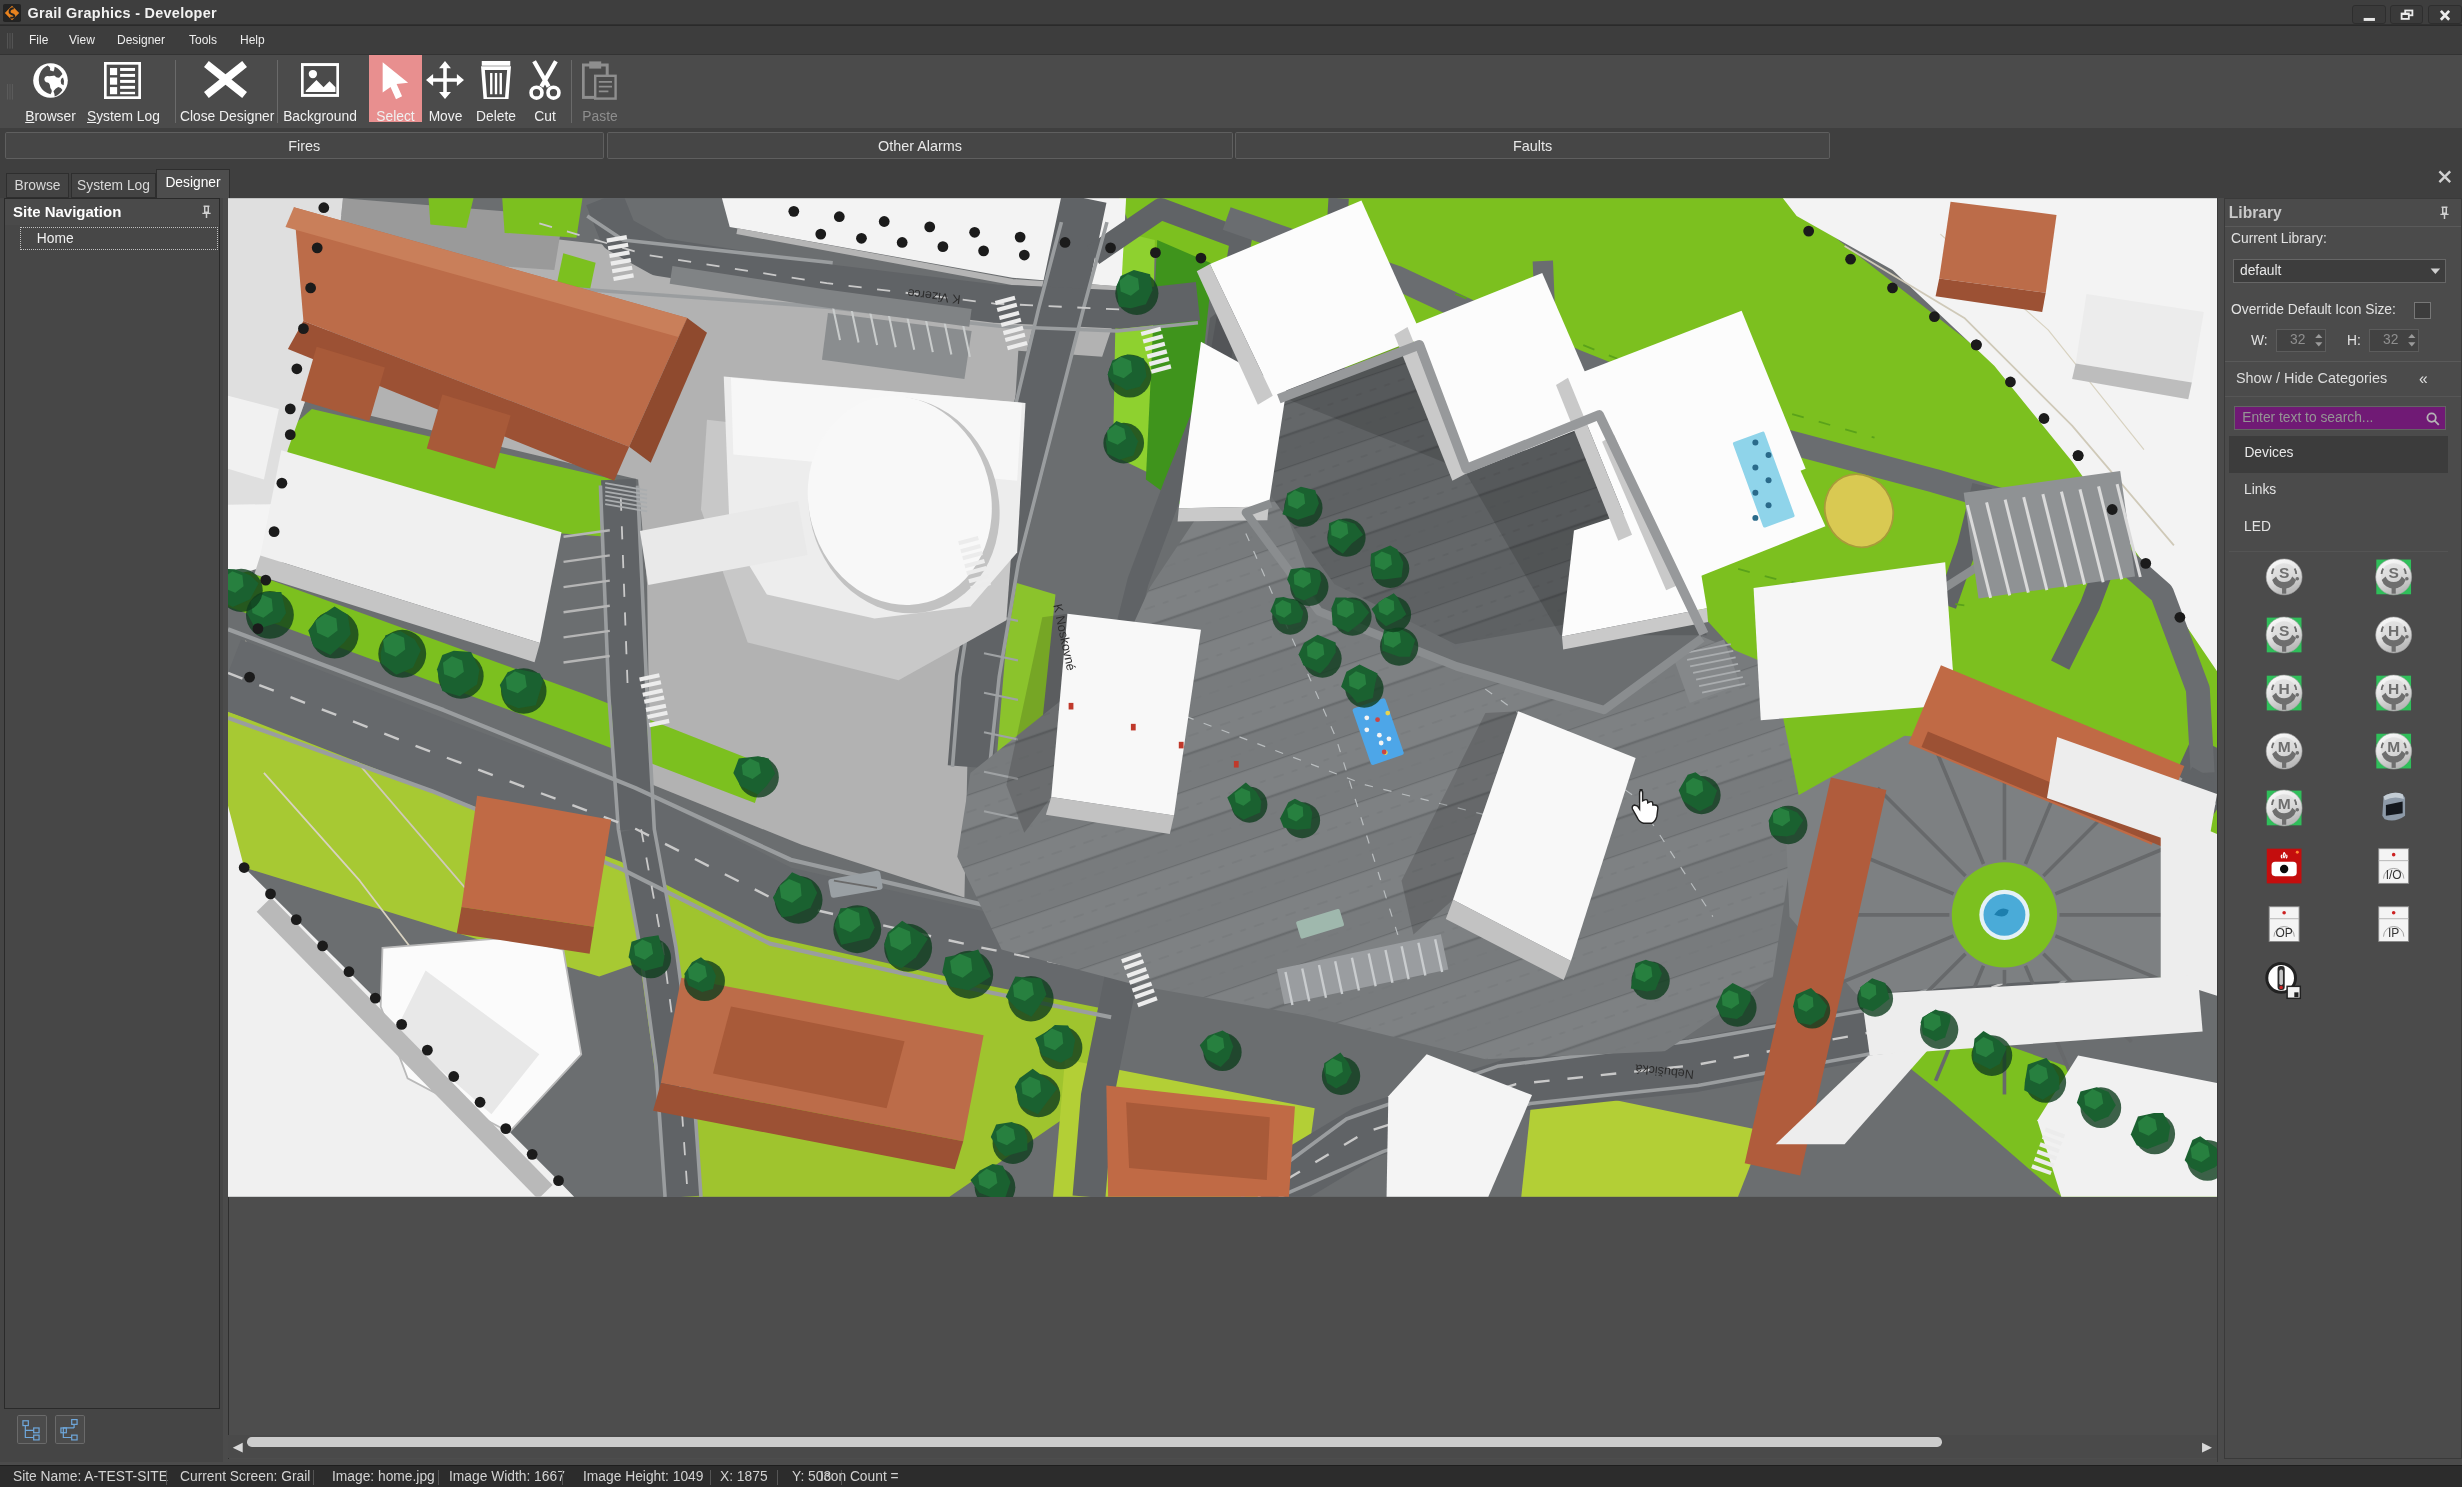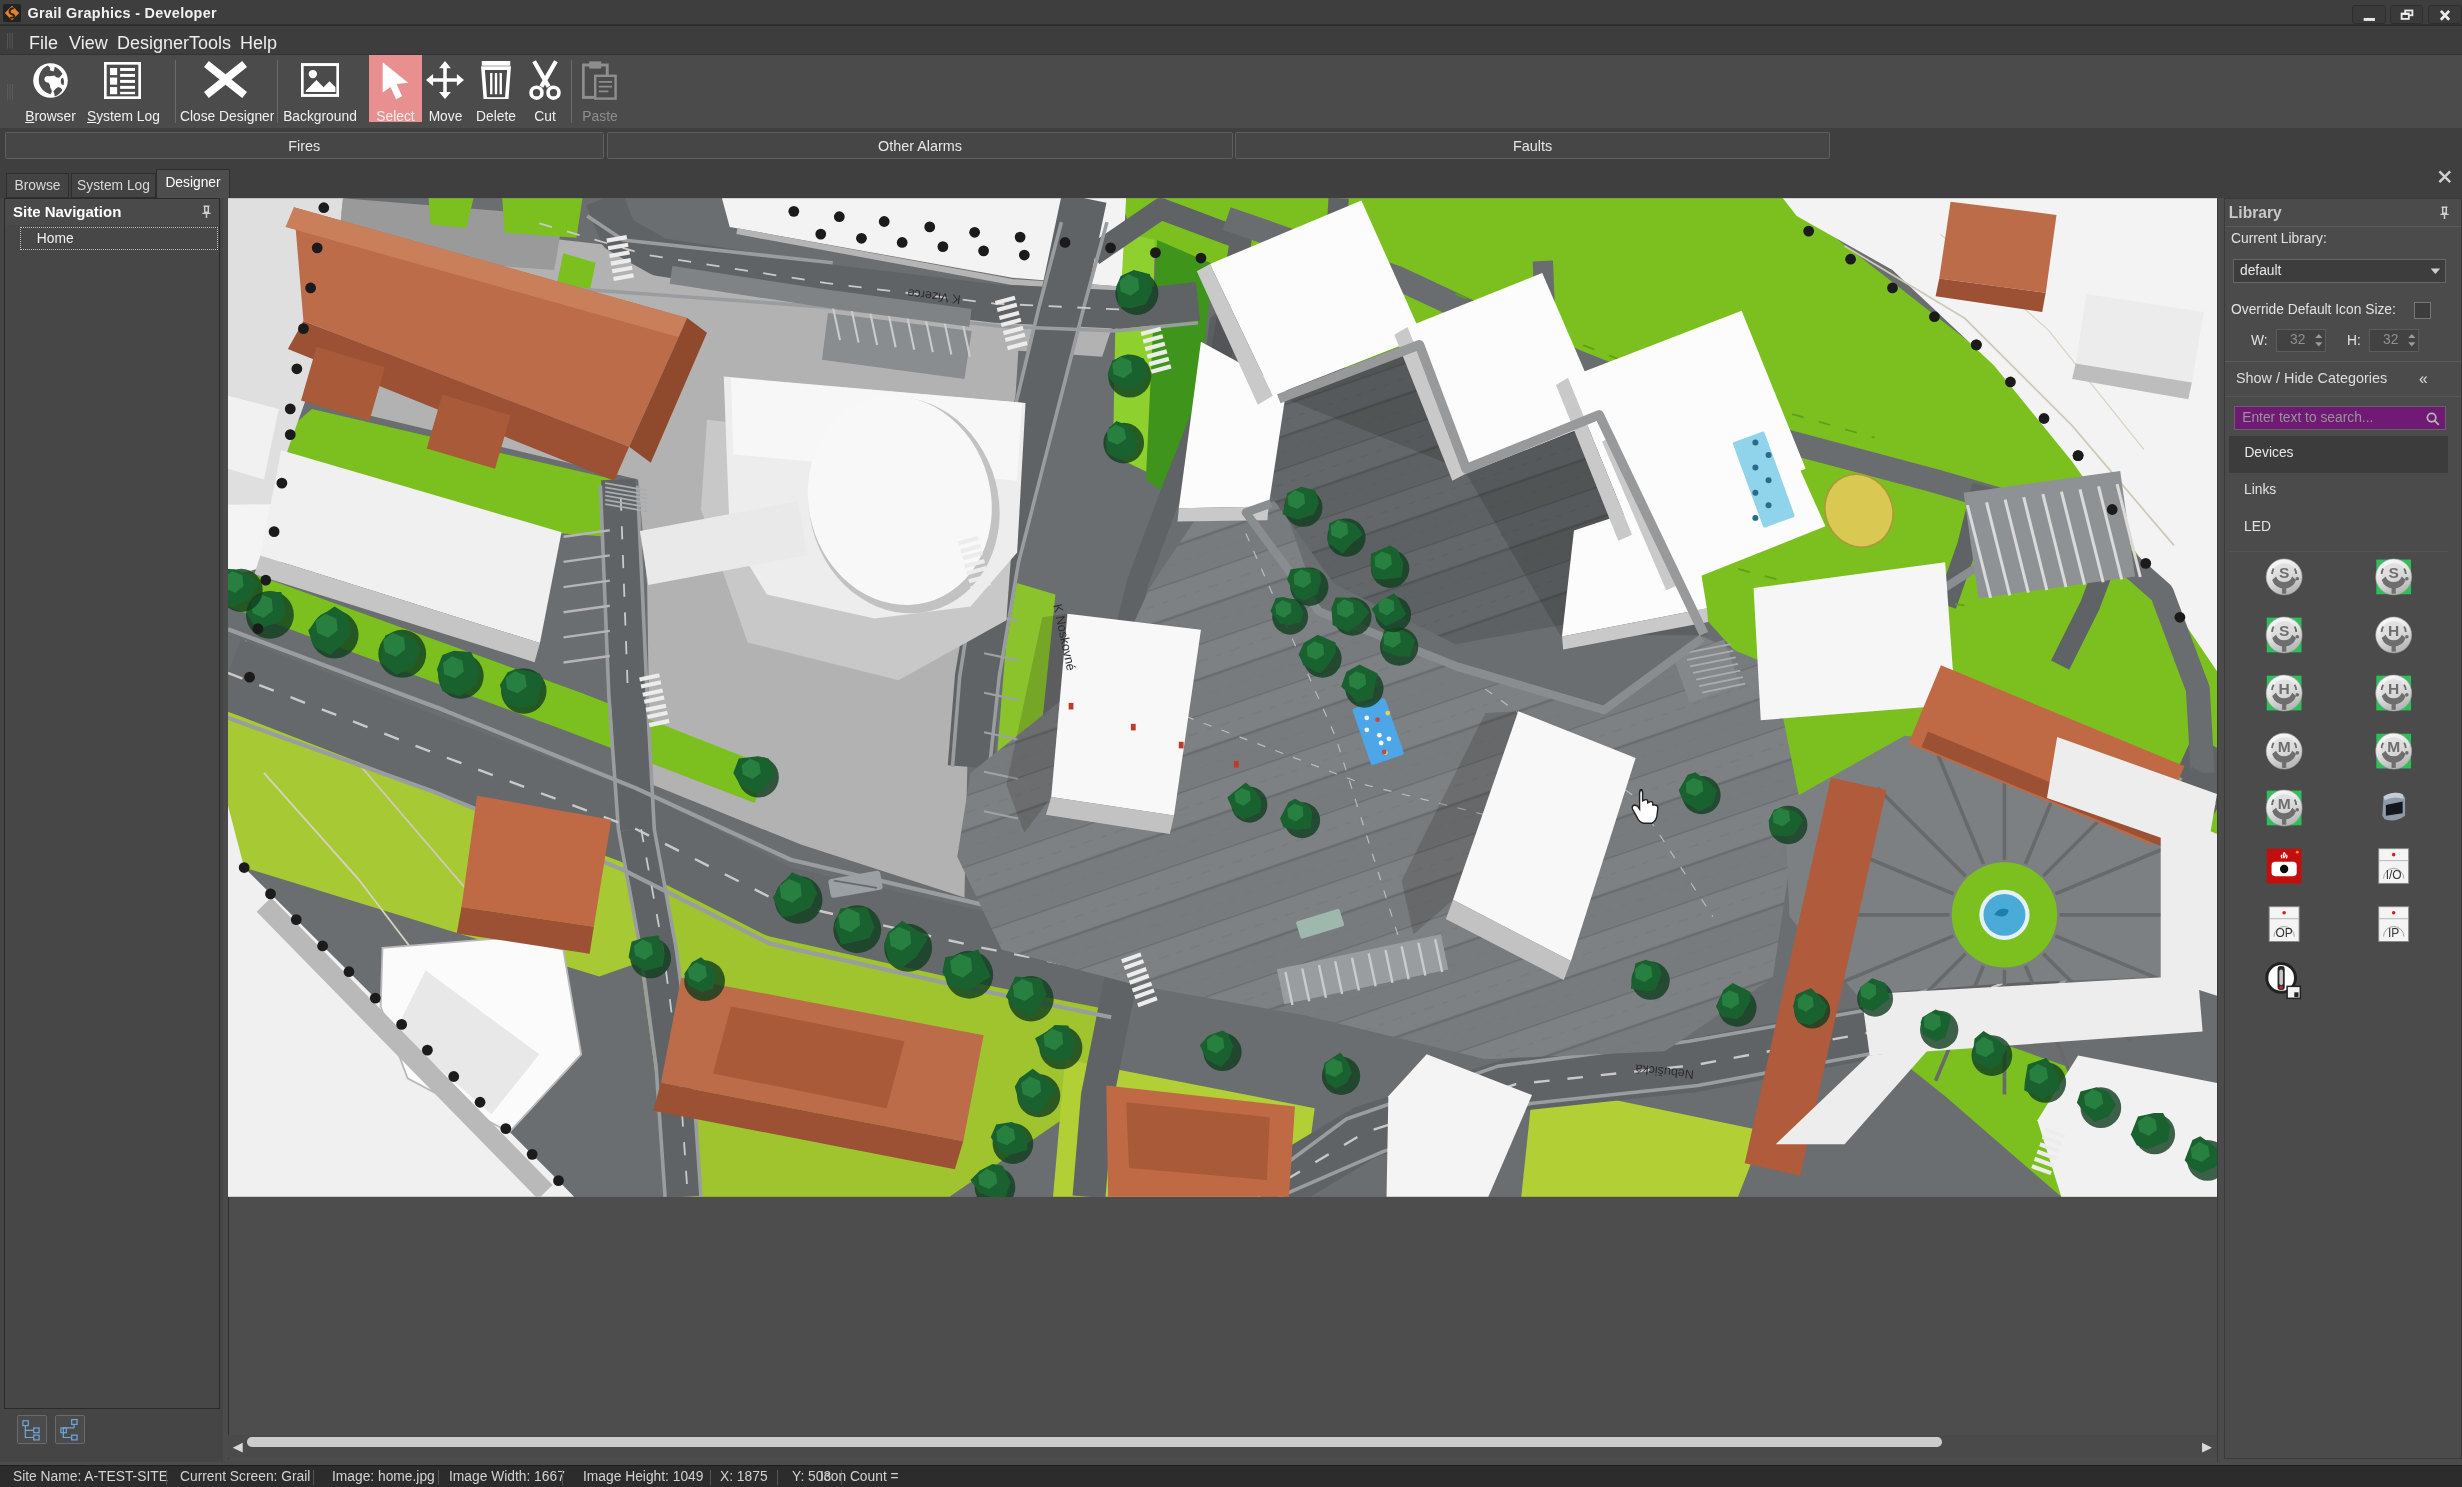--- a/index.html
+++ b/index.html
@@ -1,21 +1,21 @@
 <!DOCTYPE html>
 <html style="font-size:9.6px"><head>
 <meta charset="utf-8">
 <style>
 * { margin:0; padding:0; box-sizing:border-box; }
 html,body { width:2462px; height:1487px; background:#4b4b4b; font-family:"Liberation Sans", sans-serif; overflow:hidden; }
 .abs { position:absolute; }
 #titlebar { position:absolute; left:0; top:0; width:2462px; height:25px; background:#3e3e3e; border-bottom:0.6px solid #303030;padding-left:48px; }
 #title-text { position:absolute; left:27.5px; top:4.8px; font-size:14.4px; font-weight:bold; color:#f2f2f2; letter-spacing:0.3px; }
 #menubar { position:absolute; left:0; top:25px; width:2462px; height:29px; background:#3d3d3d; border-top:0.6px solid #2a2a2a; }
-.menuitem { position:absolute; top:7.2px; font-size:18px; color:#ededed; }
+.menuitem { position:absolute; top:7.2px; font-size:12px; color:#ededed; }
 #toolbar { position:absolute; left:0; top:54px; width:2462px; height:74px; background:#4b4b4b; border-top:0.6px solid #333;padding-left:44px; }
 .tool { position:absolute; top:0; height:74px; text-align:center; color:#f0f0f0; }
 .tool .lbl { position:absolute; width:100%; bottom:4.8px; font-size:13.8px; white-space:nowrap; }
 .tsep { position:absolute; top:4.8px; width:0.6px; height:63px; background:#6a6a6a; }
 #alarmrow { position:absolute; left:0; top:128px; width:2462px; height:34px; background:#3f3f3f; }
 .alarmbtn { position:absolute; top:3.6px; height:27.5px; background:#464646; border:0.6px solid #5f5f5f; border-radius:1.8px; color:#e8e8e8; font-size:14.4px; text-align:center; line-height:26px; }
 #tabrow { position:absolute; left:0; top:162px; width:2462px; height:36px; background:#3f3f3f; }
 .tab { position:absolute; top:11.4px; height:24.6px; background:#434343; border:0.6px solid #2e2e2e; color:#d8d8d8; font-size:13.8px; text-align:center; line-height:23px; }
 .tab.active { top:6.6px; height:29px; background:#4d4d4d; border:1.2px solid #2e2e2e; border-bottom:none; color:#ffffff; line-height:26px; z-index:2; }
 #leftpanel { position:absolute; left:0; top:198px; width:223px; height:1264px; background:#454545; }

